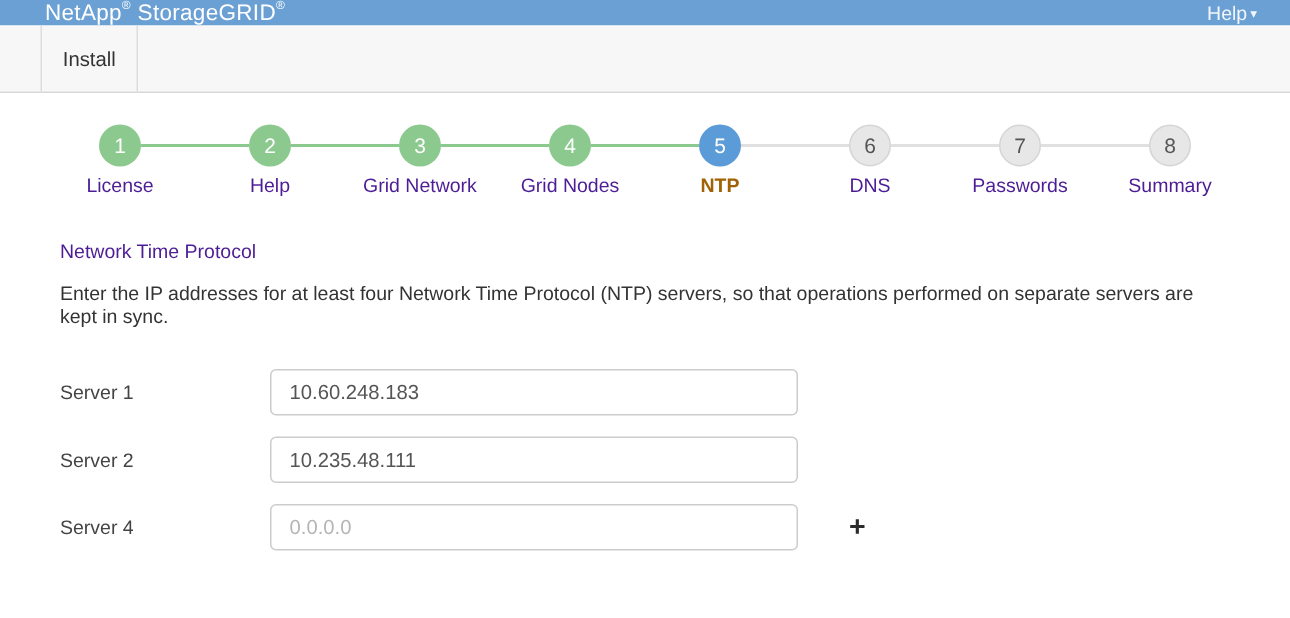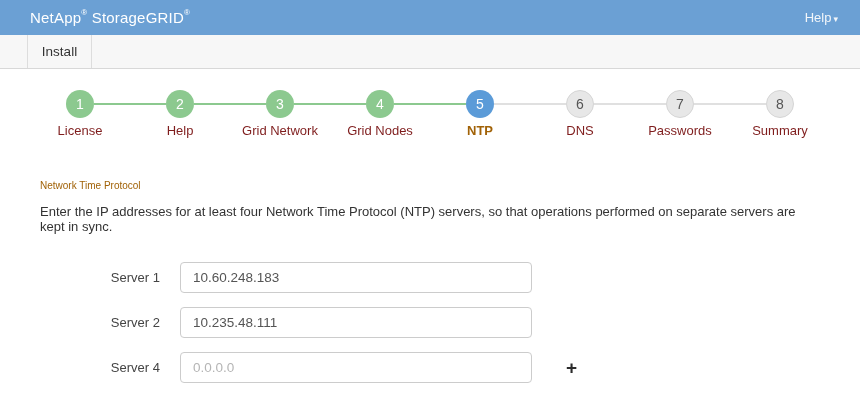--- a/index.html
+++ b/index.html
@@ -1,56 +1,56 @@
 <!DOCTYPE html>
 <html><head>
 <meta charset="utf-8">
 <style>
   * { margin:0; padding:0; box-sizing:border-box; }
   html,body { width:860px; height:412px; overflow:hidden; background:#fff;
               font-family:"Liberation Sans","DejaVu Sans",sans-serif; }
 
   
-  .header { height:35px; background:#6ba0d4; display:flex; align-items:center;
+  .header { height:17px; background:#6ba0d4; display:flex; align-items:center;
             justify-content:space-between; padding:0 22px 0 30px; }
   .brand { color:#fff; font-size:15px; letter-spacing:.2px; }
   .brand sup { font-size:8px; vertical-align:top; position:relative; top:-1px; }
   .help { color:#f2f6fa; font-size:13px; cursor:pointer; display:flex; align-items:center; gap:2px; }
   .help .caret { font-size:9px; position:relative; top:1px; }
 
   
-  .tabbar { height:34px; background:#f7f7f7; border-bottom:1px solid #d8d8d8; display:flex; }
+  .tabbar { height:45px; background:#f7f7f7; border-bottom:1px solid #d8d8d8; display:flex; }
   .tab-spacer { width:28px; border-right:1px solid #ddd; }
   .tab { width:64px; border-right:1px solid #ddd; display:flex; align-items:center;
          justify-content:center; font-size:13.5px; color:#333; cursor:pointer; }
 
   
   .stepper { display:flex; margin:21px 30px 0 30px; }
   .step { flex:1; position:relative; text-align:center; cursor:pointer; }
   .step::before, .step::after { content:""; position:absolute; top:13px; height:2px;
                                 width:calc(50% - 14px); background:#e0e0e0; z-index:0; }
   .step::before { left:0; }
   .step::after { right:0; }
   .step:first-child::before, .step:last-child::after { display:none; }
   .step.done::before, .step.done::after, .step.active::before { background:#8cc98f; }
   .circle { position:relative; z-index:1; width:28px; height:28px; line-height:28px;
             border-radius:50%; margin:0 auto; font-size:14px; }
   .step.done   .circle { background:#8cc98f; color:#fff; }
   .step.active .circle { background:#5b9bd8; color:#fff; }
   .step.upcoming .circle { background:#e7e7e7; color:#555; border:1px solid #d5d5d5; line-height:26px; }
-  .step-label { margin-top:5px; font-size:13px; color:#7f1d1d; }
+  .step-label { margin-top:5px; font-size:13px; color:#4c1d95; }
   .step.active .step-label { font-weight:bold; color:#a16207; }
 
   
-  .page-title { margin:42px 0 0 40px; font-size:10px; color:#a16207; }
+  .page-title { margin:29px 0 0 40px; font-size:13px; color:#4c1d95; }
   .page-desc  { margin:13px 40px 16px 40px; font-size:13px; color:#333; }
 
   .ntp-form { margin-top:28px; }
   .form-row { display:flex; align-items:center; margin:0 0 14px 40px; }
-  .form-label { width:120px; text-align:right; font-size:13px; color:#444; }
+  .form-label { width:120px; font-size:13px; color:#444; }
   .form-input { margin-left:20px; width:352px; height:31px; border:1px solid #ccc;
                 border-radius:4px; padding:0 12px; font-size:13.5px; color:#555;
                 outline:none; background:#fff; }
   .form-input::placeholder { color:#b5b5b5; }
   .add-btn { margin-left:34px; font-size:19px; font-weight:bold; color:#2b2b2b;
              cursor:pointer; line-height:1; }
 </style>
 </head>
 <body>
 

